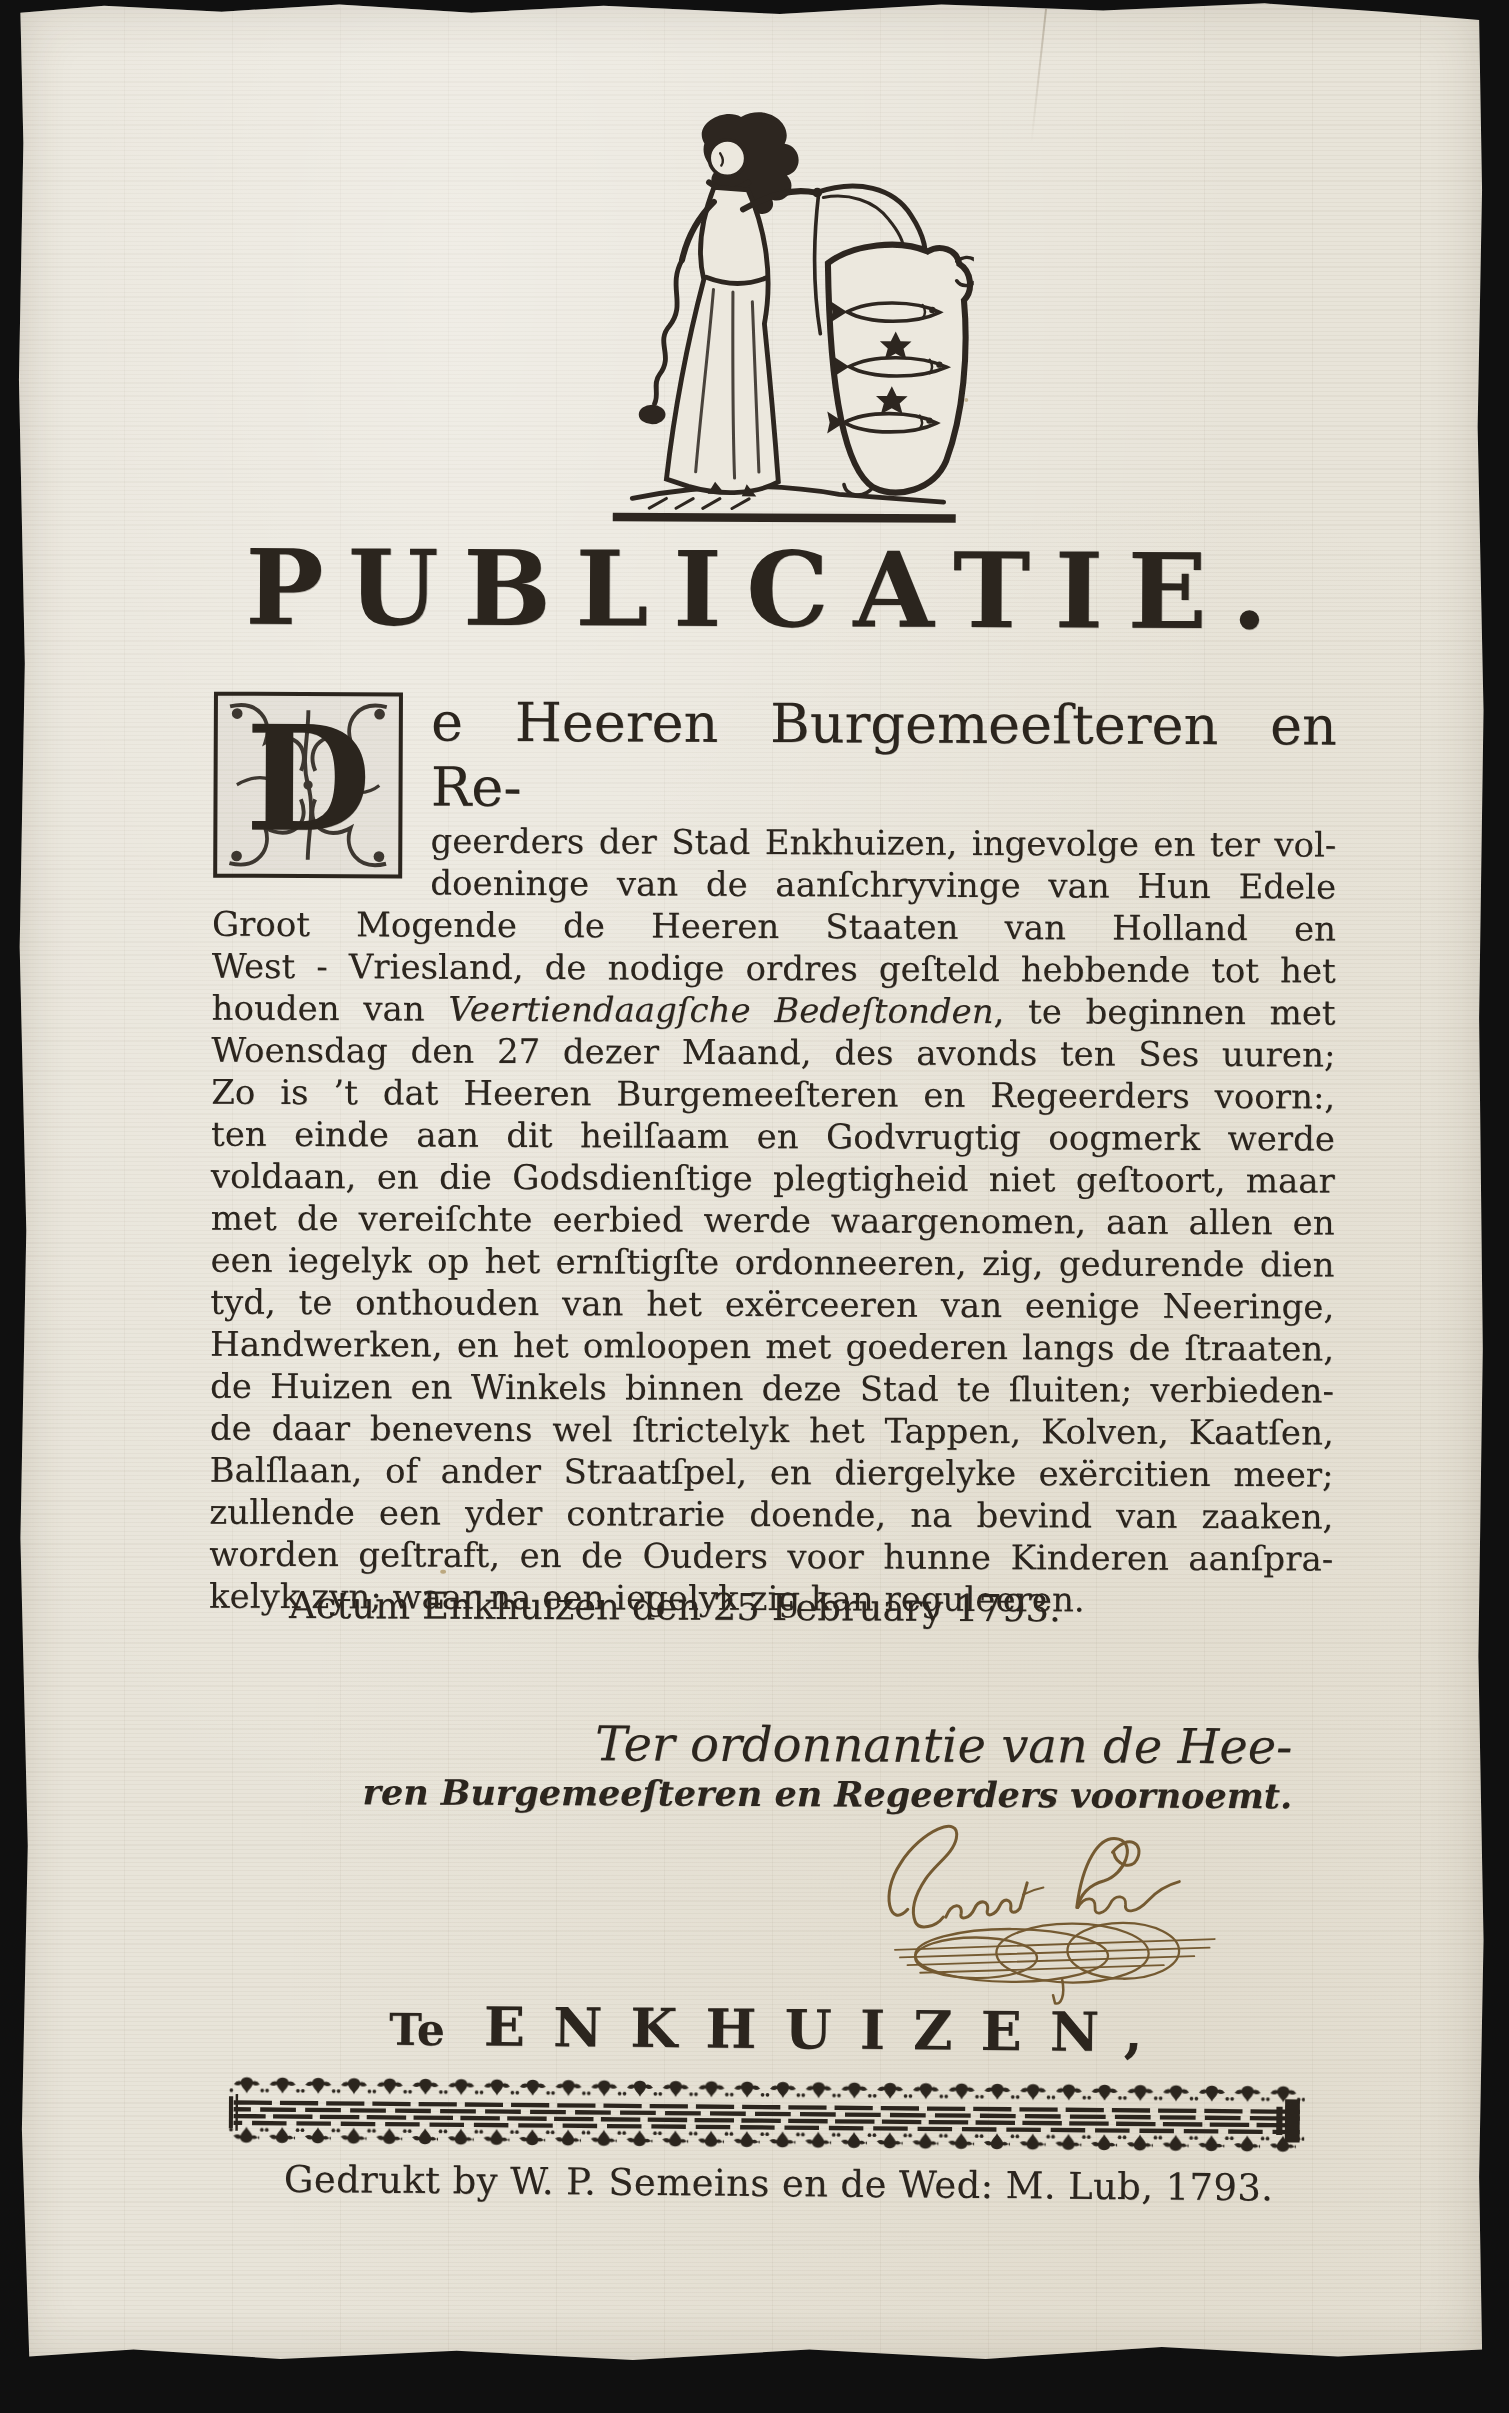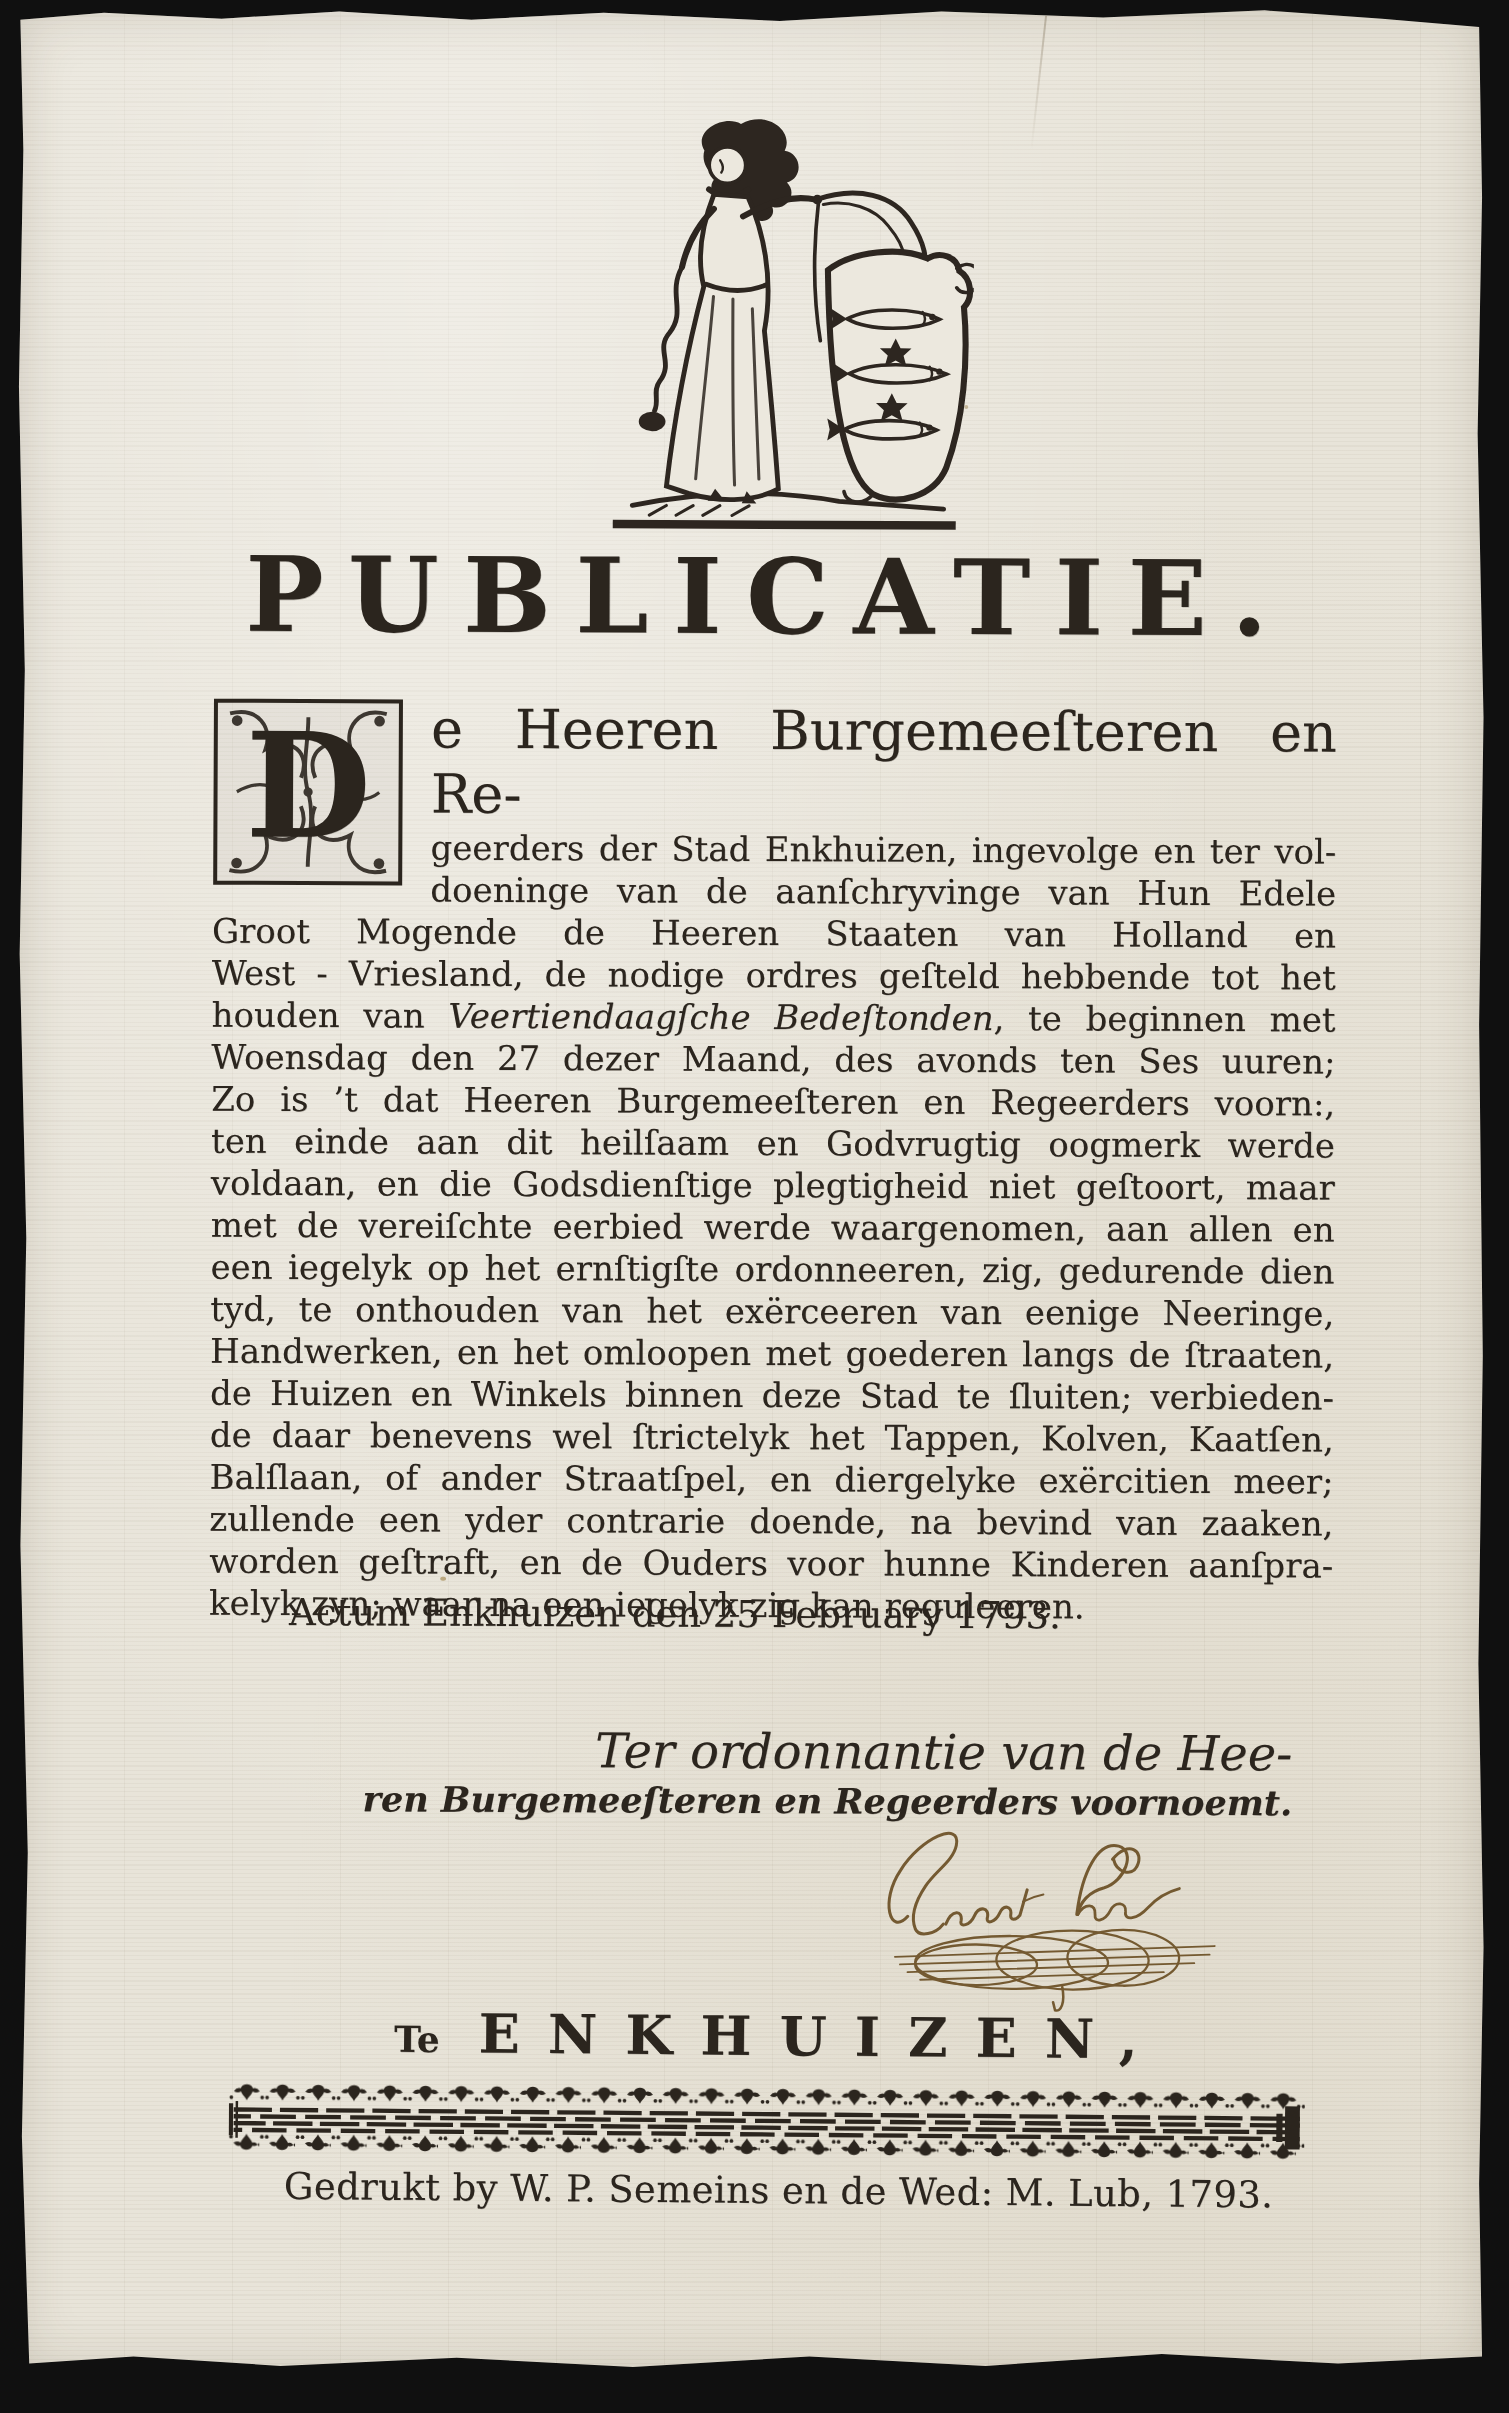--- a/index.html
+++ b/index.html
@@ -3,21 +3,21 @@
 <meta charset="utf-8">
 <style>
   html,body{margin:0;padding:0;}
   body{
     width:1509px;height:2413px;position:relative;overflow:hidden;
     background:#101010;
     font-family:"DejaVu Serif", serif;
   }
   
   .paper{
-    position:absolute;left:16px;top:8px;width:1469px;height:2365px;
+    position:absolute;left:16px;top:1px;width:1469px;height:2365px;
     background-color:#e8e4d9;
     background-image:
       radial-gradient(ellipse at 30% 12%, rgba(255,255,255,0.35), rgba(255,255,255,0) 55%),
       radial-gradient(ellipse at 78% 88%, rgba(168,148,108,0.10), rgba(0,0,0,0) 55%),
       repeating-linear-gradient(0deg, rgba(110,95,70,0.055) 0 1.2px, rgba(0,0,0,0) 1.2px 4.3px),
       repeating-linear-gradient(90deg, rgba(110,95,70,0.06) 0 1.2px, rgba(0,0,0,0) 1.2px 108px);
     box-shadow: inset 0 0 55px rgba(70,55,30,0.20), 0 0 16px rgba(0,0,0,0.6);
     clip-path: polygon(0.3% 0.5%,6% 0.2%,14% 0.45%,22% 0.15%,31% 0.5%,40% 0.2%,52% 0.55%,63% 0.15%,74% 0.4%,85% 0.1%,93% 0.45%,99.6% 0.8%,99.8% 8%,99.5% 18%,99.9% 30%,99.6% 43%,99.85% 57%,99.55% 70%,99.9% 82%,99.6% 92%,99.8% 99.3%,90% 99.6%,78% 99.2%,66% 99.7%,54% 99.3%,42% 99.75%,30% 99.35%,18% 99.7%,8% 99.3%,0.9% 99.6%,0.4% 90%,0.8% 78%,0.3% 65%,0.7% 52%,0.25% 40%,0.6% 28%,0.2% 16%,0.5% 6%);
   }
   .content{position:absolute;inset:0;transform:rotate(0.25deg);transform-origin:50% 0;color:#2b251e;}
@@ -70,21 +70,21 @@
   .closing .l2{font-style:italic;font-size:35px;line-height:38px;font-weight:bold;}
 
   
   .signature{position:absolute;left:810px;top:1801px;width:505px;height:203px;}
   .signature svg{width:100%;height:100%;}
 
   
   .colophon{position:absolute;left:218px;top:1996px;width:1109px;transform:rotate(0.25deg);
     text-shadow:0.4px 0.4px 0.5px rgba(43,37,30,0.32);}
   .place-line{text-align:center;white-space:nowrap;}
-  .place-prefix{font-size:36px;font-weight:bold;}
+  .place-prefix{font-size:44px;font-weight:bold;}
   .place-name{font-size:54px;font-weight:bold;letter-spacing:0.52em;margin-left:39px;}
   .orn{display:block;width:1076px;height:69px;margin:18.5px auto 0 3.7px;}
   .imprint{margin-top:13.6px;text-align:center;font-size:37px;letter-spacing:0.01em;}
 </style>
 </head>
 <body>
 
 <div class="paper">
   <div class="content">
 

